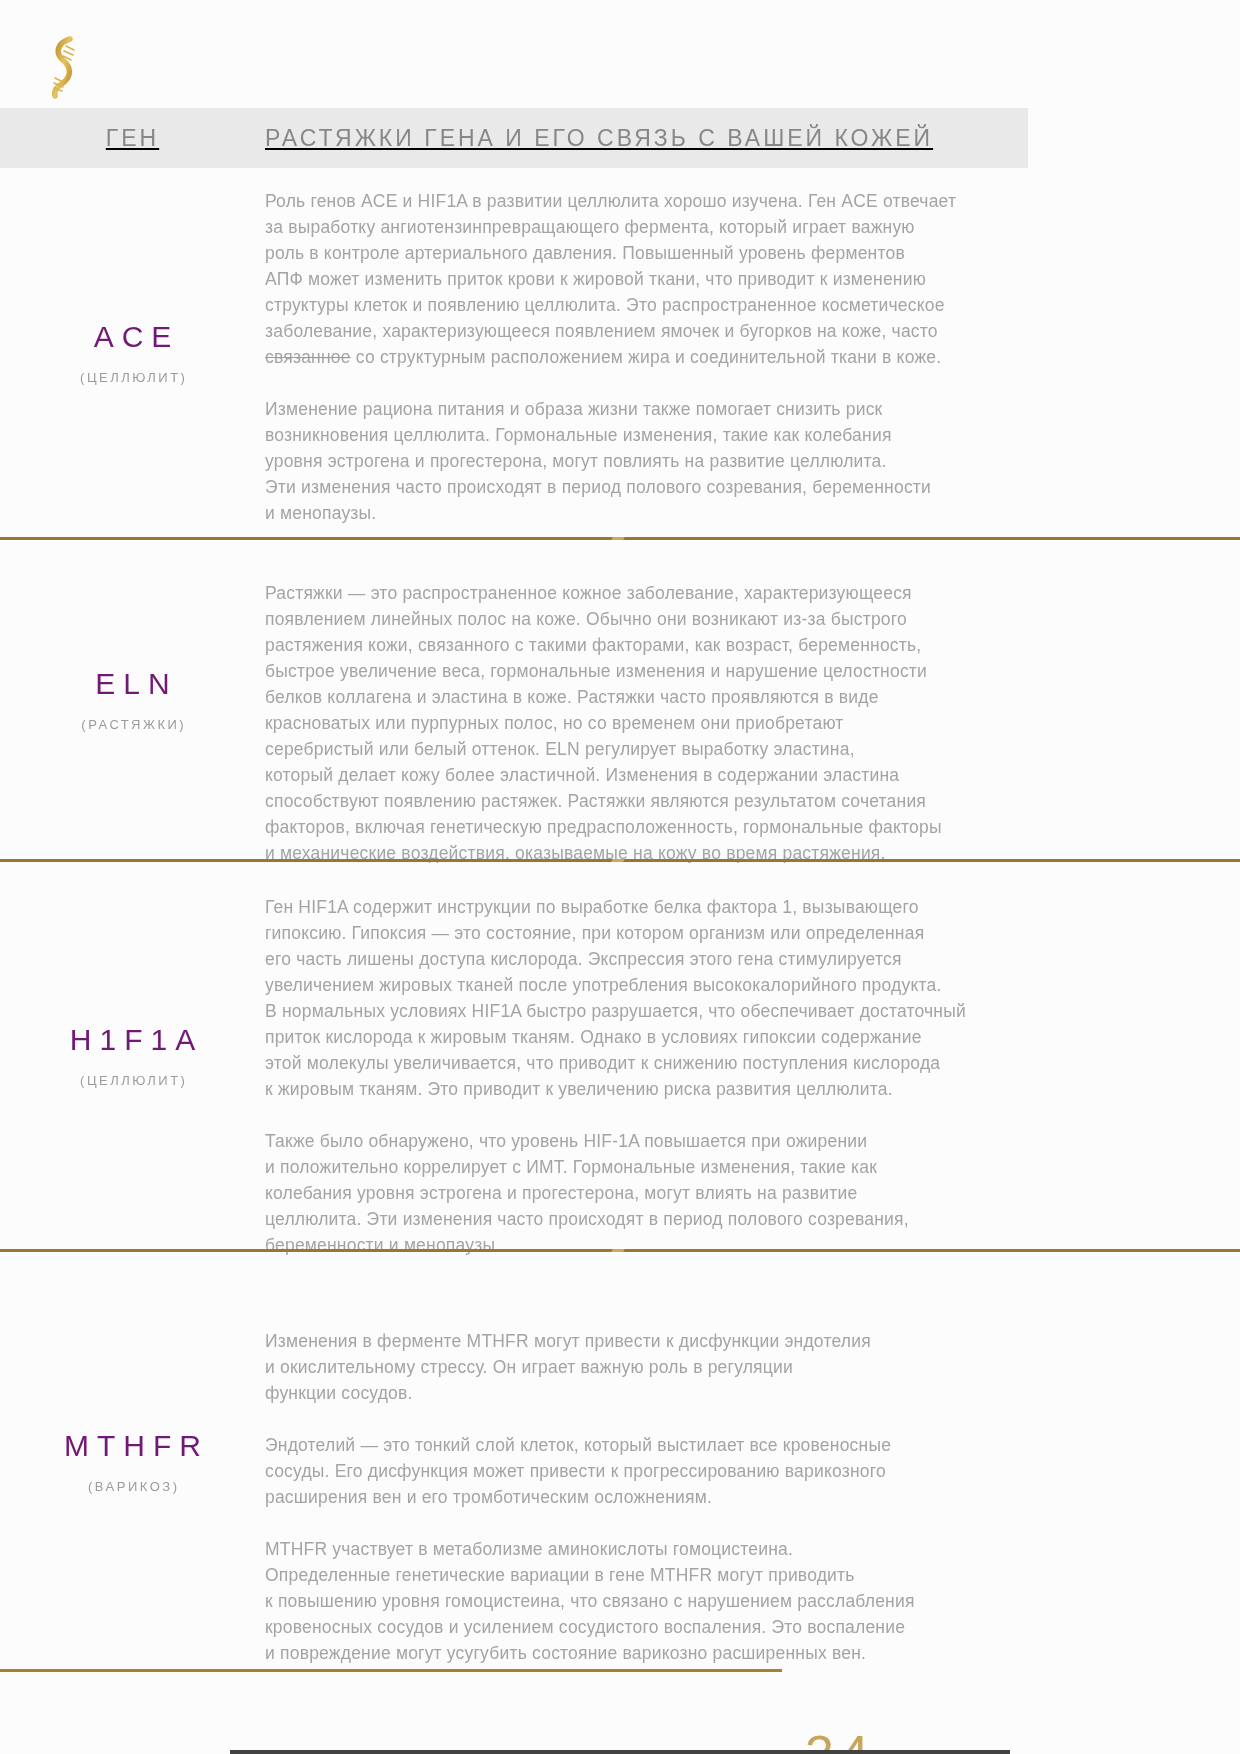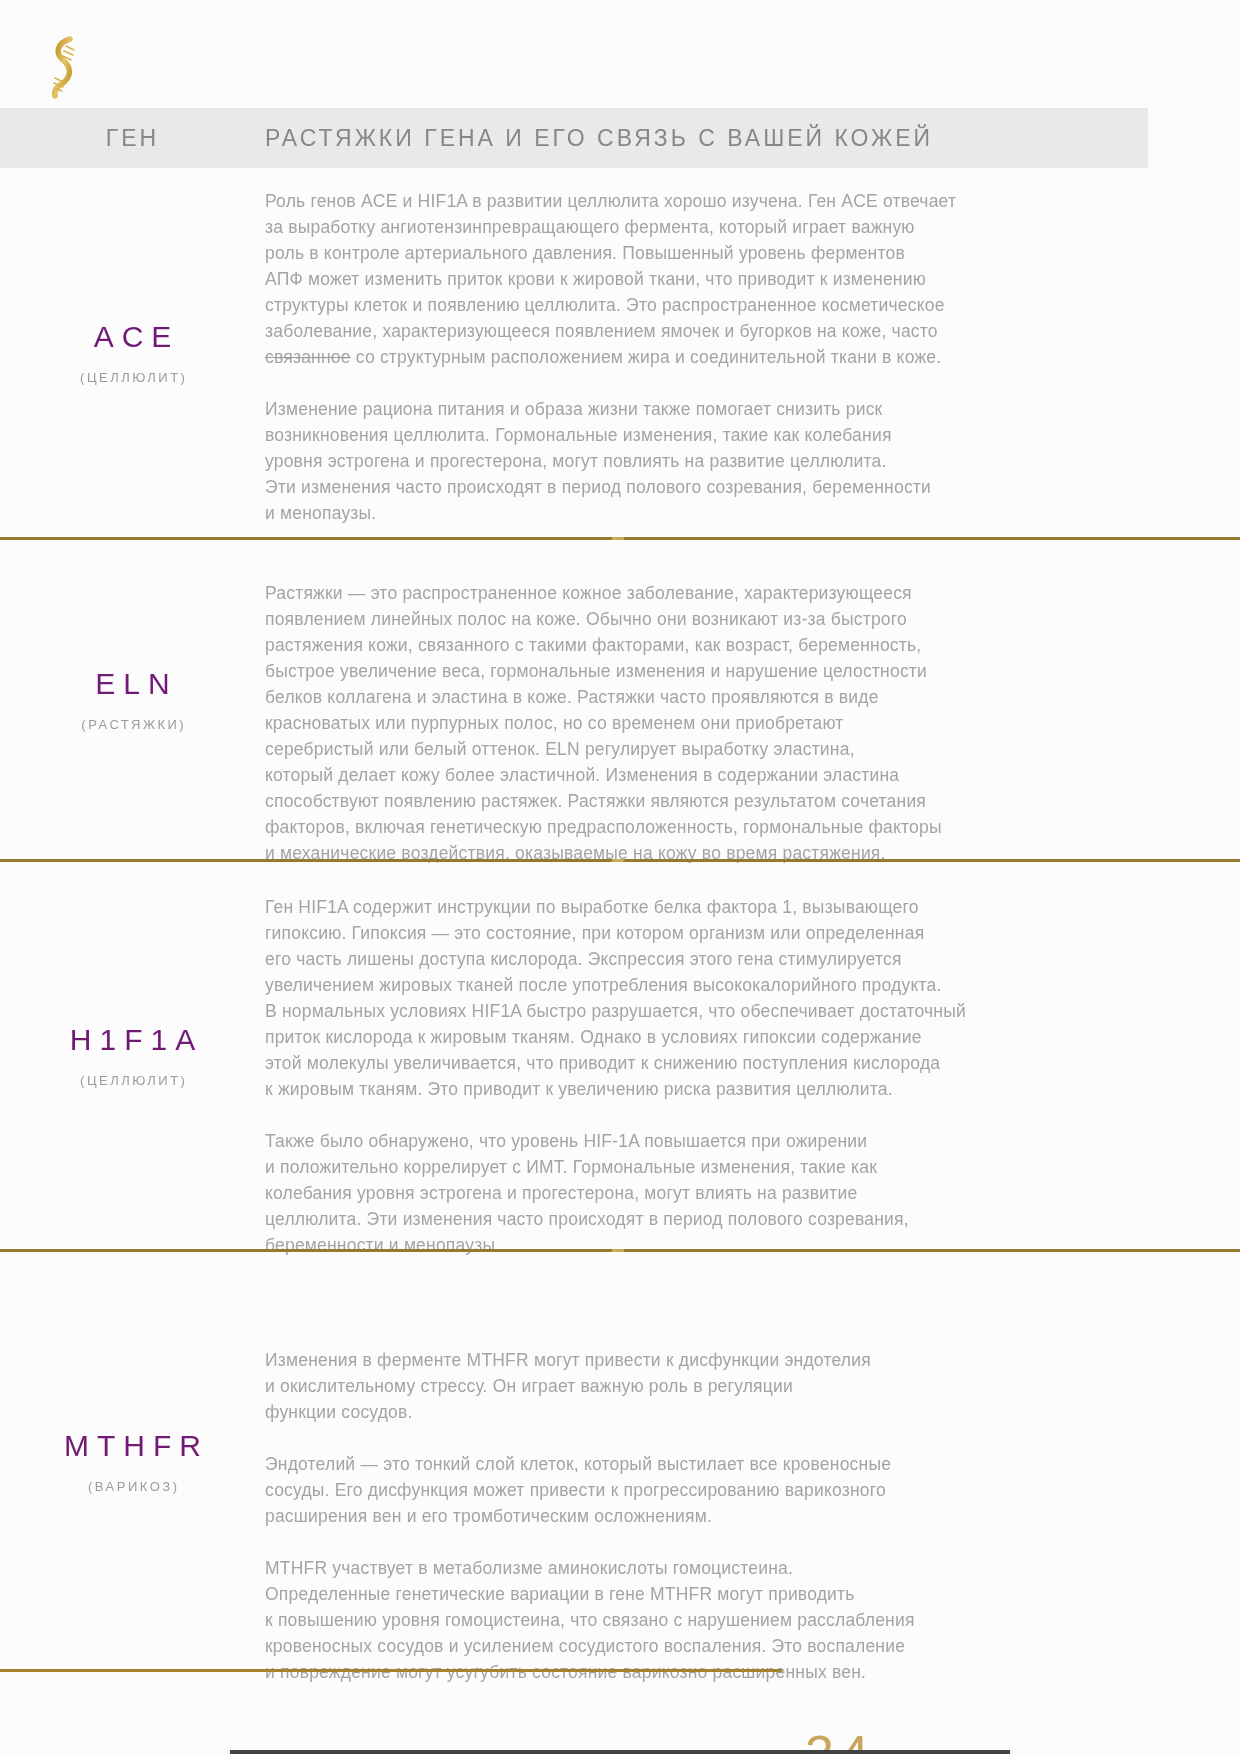--- a/index.html
+++ b/index.html
@@ -7,23 +7,23 @@
     position:relative;
     width:1240px;height:1754px;
     background:#fcfcfc;
     overflow:hidden;
     font-family:"Liberation Sans","DejaVu Sans",sans-serif;
   }
   
   .logo{position:absolute;left:48px;top:36px;width:32px;height:64px;}
   
   .table-header{
-    position:absolute;left:0;top:108px;width:1148px;height:60px;
+    position:absolute;left:0;top:108px;width:1028px;height:60px;
     background:#e9e9e9;
-    display:flex;align-items:center;
+    display:flex;align-items:center;text-decoration:underline;
   }
   .th-gene{
     width:265px;text-align:center;
     font-size:23px;font-weight:300;letter-spacing:3px;color:#878787;
   }
   .th-desc{
     font-size:23px;font-weight:300;letter-spacing:3px;color:#878787;
   }
   
   .rows{position:absolute;left:0;top:168px;width:1240px;}
@@ -56,21 +56,21 @@
     text-indent:2.5px;
   }
   .desc-cell{
     flex:1 1 auto;
     max-width:780px;
     box-sizing:border-box;
   }
   .row:nth-child(1) .desc-cell{padding-top:20px;}
   .row:nth-child(2) .desc-cell{padding-top:40px;}
   .row:nth-child(3) .desc-cell{padding-top:32px;}
-  .row:nth-child(4) .desc-cell{padding-top:47px;margin-top:48px;}
+  .row:nth-child(4) .desc-cell{padding-top:76px;}
   .para{
     margin:0 0 26px 0;
     font-size:17.5px;font-weight:300;line-height:26px;
     letter-spacing:0.2px;
     color:#a4a4a4;
     white-space:pre-line;
   }
   .para:last-child{margin-bottom:0;}
   .strike{text-decoration:line-through;text-decoration-color:#9a9a9a;}
   

